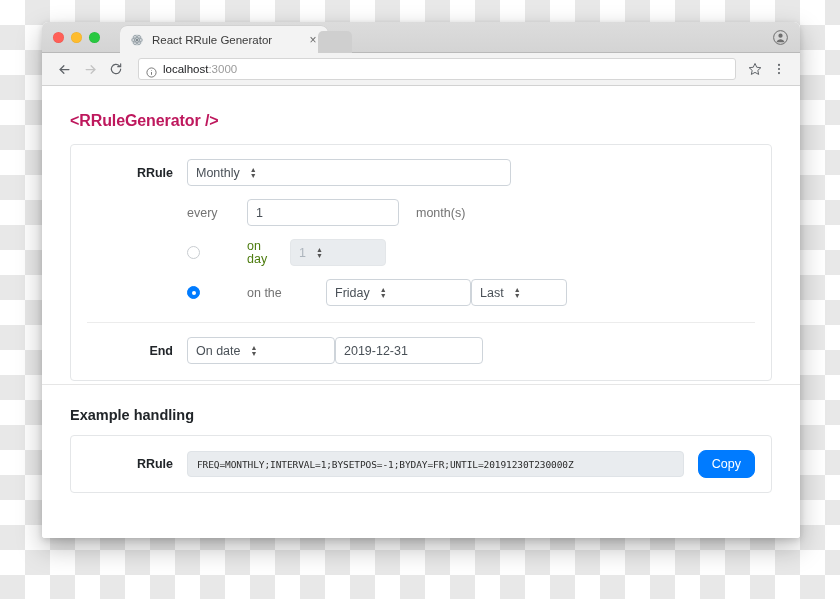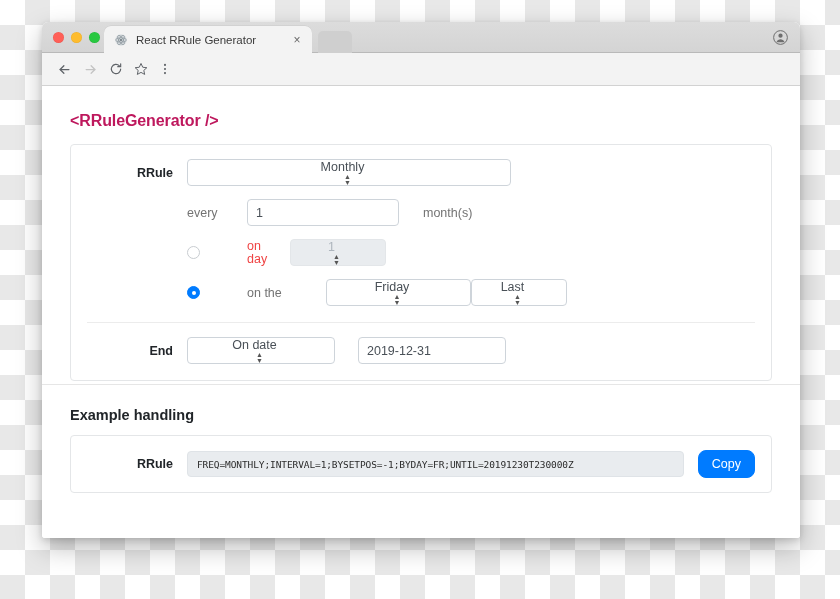--- a/index.html
+++ b/index.html
@@ -48,21 +48,21 @@
     left: 11px; top: 10px;
     display: flex; gap: 7px;
   }
   .light { width: 11px; height: 11px; border-radius: 50%; }
   .light.red    { background: #ff5f57; box-shadow: inset 0 0 0 0.5px rgba(0,0,0,.07); }
   .light.yellow { background: #febc2e; box-shadow: inset 0 0 0 0.5px rgba(0,0,0,.07); }
   .light.green  { background: #28c840; box-shadow: inset 0 0 0 0.5px rgba(0,0,0,.07); }
 
   .tab {
     position: absolute;
-    left: 62px; top: 4px;
+    left: 78px; top: 4px;
     width: 208px; height: 27px;
     background: #f3f3f3;
     border-radius: 7px 7px 0 0;
     display: flex; align-items: center;
     padding: 0 8px 0 10px;
     box-shadow: 0 -0.5px 0 rgba(0,0,0,0.08);
   }
   .tab-favicon {
     width: 14px; height: 14px; flex: 0 0 14px;
     margin-right: 8px;
@@ -192,43 +192,41 @@
     border-radius: 4px;
     background: #fff;
     font-size: 12.5px;
     color: #495057;
     padding: 0 8px;
     display: flex;
     align-items: center;
     font-family: "Liberation Sans", sans-serif;
   }
   .select {
-    justify-content: space-between;
     padding-right: 21px;
-    flex-direction: column;
   }
   .select .spin {
     margin-left: 10px;
     flex: 0 0 7px;
     color: #555;
     display: flex; flex-direction: column; align-items: center;
     line-height: 0;
   }
   .spin i { font-style: normal; font-size: 7px; line-height: 6px; display: block; }
   .ctrl.disabled {
     background: #e9ecef;
     color: #adb5bd;
     border-color: #e3e6e9;
   }
 
   .inline-text {
     font-size: 12.5px;
     color: #737373;
   }
-  .inline-text.muted { color: #ef4444; }
+  .inline-text.muted { color: #4d7c0f; }
 
   .radio {
     width: 13px; height: 13px;
     border-radius: 50%;
     border: 1px solid #c8ccd0;
     background: #fff;
     flex: 0 0 13px;
     position: relative;
   }
   .radio.checked {
@@ -340,20 +338,30 @@
           <polyline points="13 6 19 12 13 18"></polyline>
       </svg>
     </span>
     <span class="nav-btn">
       <svg width="14" height="14" viewBox="0 0 24 24" fill="none" stroke="currentColor" stroke-width="2" stroke-linecap="round">
         <path d="M20 12a8 8 0 1 1-2.4-5.7"></path>
           <polyline points="20 3 20 8 15 8"></polyline>
       </svg>
     </span>
 
+    <div class="omnibox">
+      <span class="info-icon">
+        <svg width="11" height="11" viewBox="0 0 24 24" fill="none" stroke="currentColor" stroke-width="2">
+          <circle cx="12" cy="12" r="10"></circle>
+            <line x1="12" y1="11" x2="12" y2="17"></line>
+            <circle cx="12" cy="7.5" r="1" fill="currentColor" stroke="none"></circle>
+        </svg>
+      </span>
+      <span class="url-text"><span class="url-host">localhost</span><span>:3000</span></span>
+    </div>
 
     <span class="star-btn">
       <svg width="14" height="14" viewBox="0 0 24 24" fill="none" stroke="currentColor" stroke-width="1.7" stroke-linejoin="round">
         <polygon points="12 2.5 15 9 22 9.8 16.8 14.4 18.3 21.3 12 17.8 5.7 21.3 7.2 14.4 2 9.8 9 9"></polygon>
       </svg>
     </span>
     <span class="menu-btn">
       <svg width="14" height="14" viewBox="0 0 24 24" fill="currentColor">
         <circle cx="12" cy="5" r="1.8"></circle>
           <circle cx="12" cy="12" r="1.8"></circle>
@@ -379,21 +387,21 @@
               </span>
           </div>
         </div>
 
         <div class="form-row">
           <div class="col-label"></div>
           <div class="inline-text" style="width:60px;">every</div>
           <div class="ctrl" style="width:152px;">
             <span>1</span>
           </div>
-          <div class="inline-text" style="margin-left:24px;">month(s)</div>
+          <div class="inline-text" style="margin-left:17px;">month(s)</div>
         </div>
 
         <div class="form-row">
           <div class="col-label"></div>
           <div style="width:60px; display:flex; align-items:center;">
             <span class="radio"></span>
           </div>
           <div class="inline-text muted" style="width:43px; line-height:13px;">
             <span>on</span><br>
             <span>day</span>
@@ -431,21 +439,21 @@
 
         <div class="form-row" style="margin-top:16px; padding-top:14px; border-top:1px solid #ececec;">
           <div class="col-label">End</div>
           <div class="ctrl select" style="width:148px;">
             <span>On date</span>
             <span class="spin">
                 <i>▲</i>
                 <i>▼</i>
               </span>
           </div>
-          <div class="ctrl" style="width:148px; margin-left:23px;">
+          <div class="ctrl" style="width:148px; ">
             <span>2019-12-31</span>
           </div>
         </div>
 
       </div>
     </div>
 
     <div class="divider-full" style="top:298px;"></div>
 
     <div class="page" style="padding-top:26px;">

